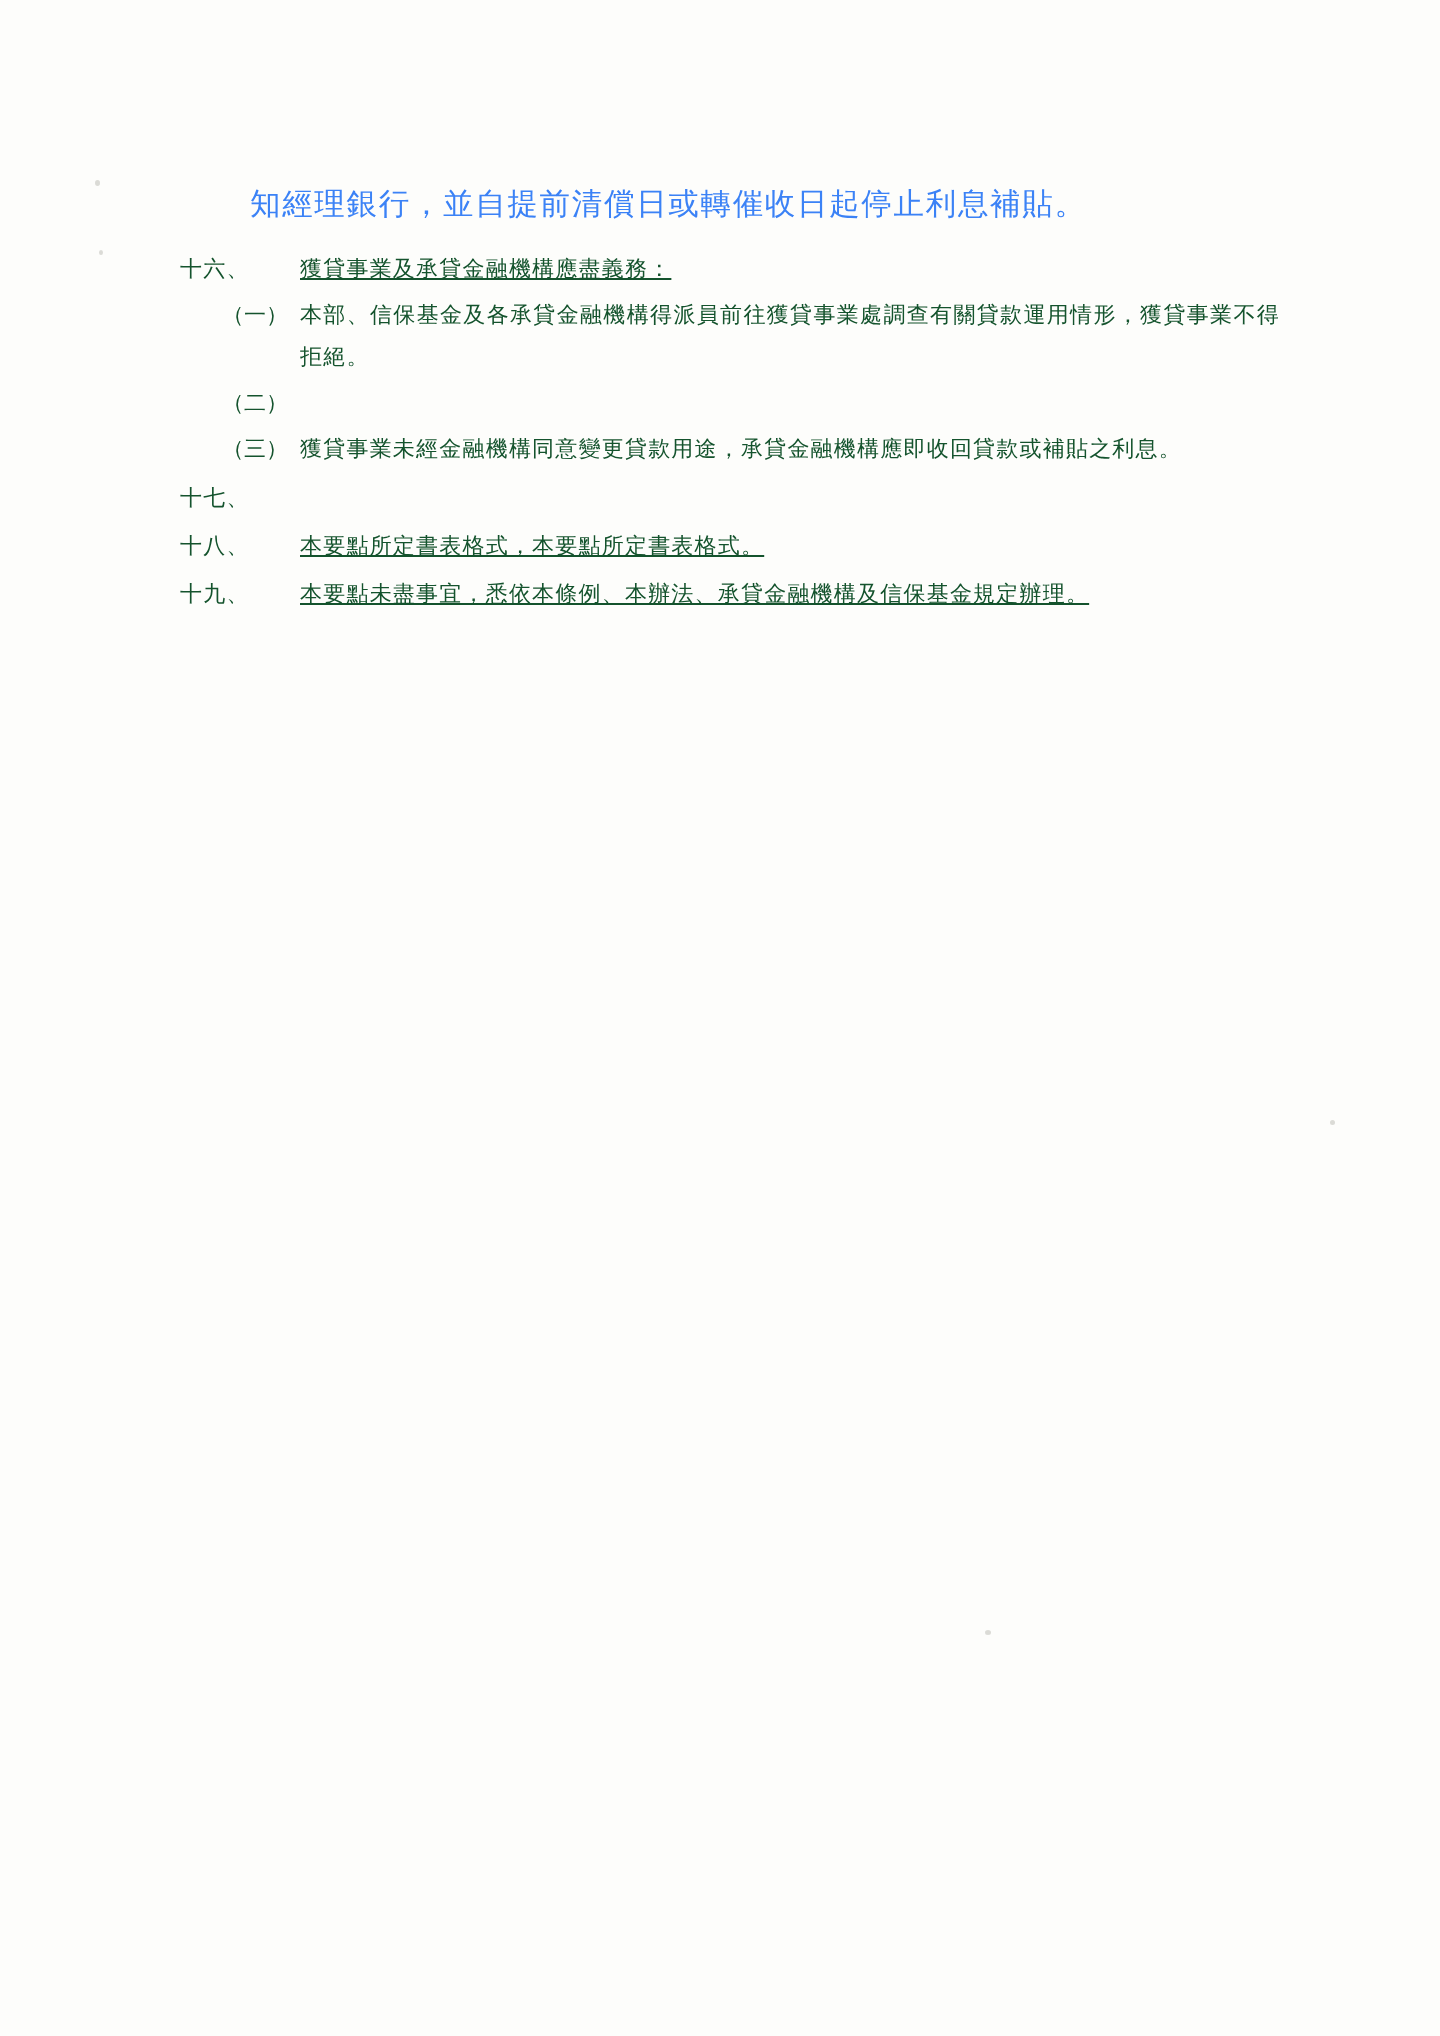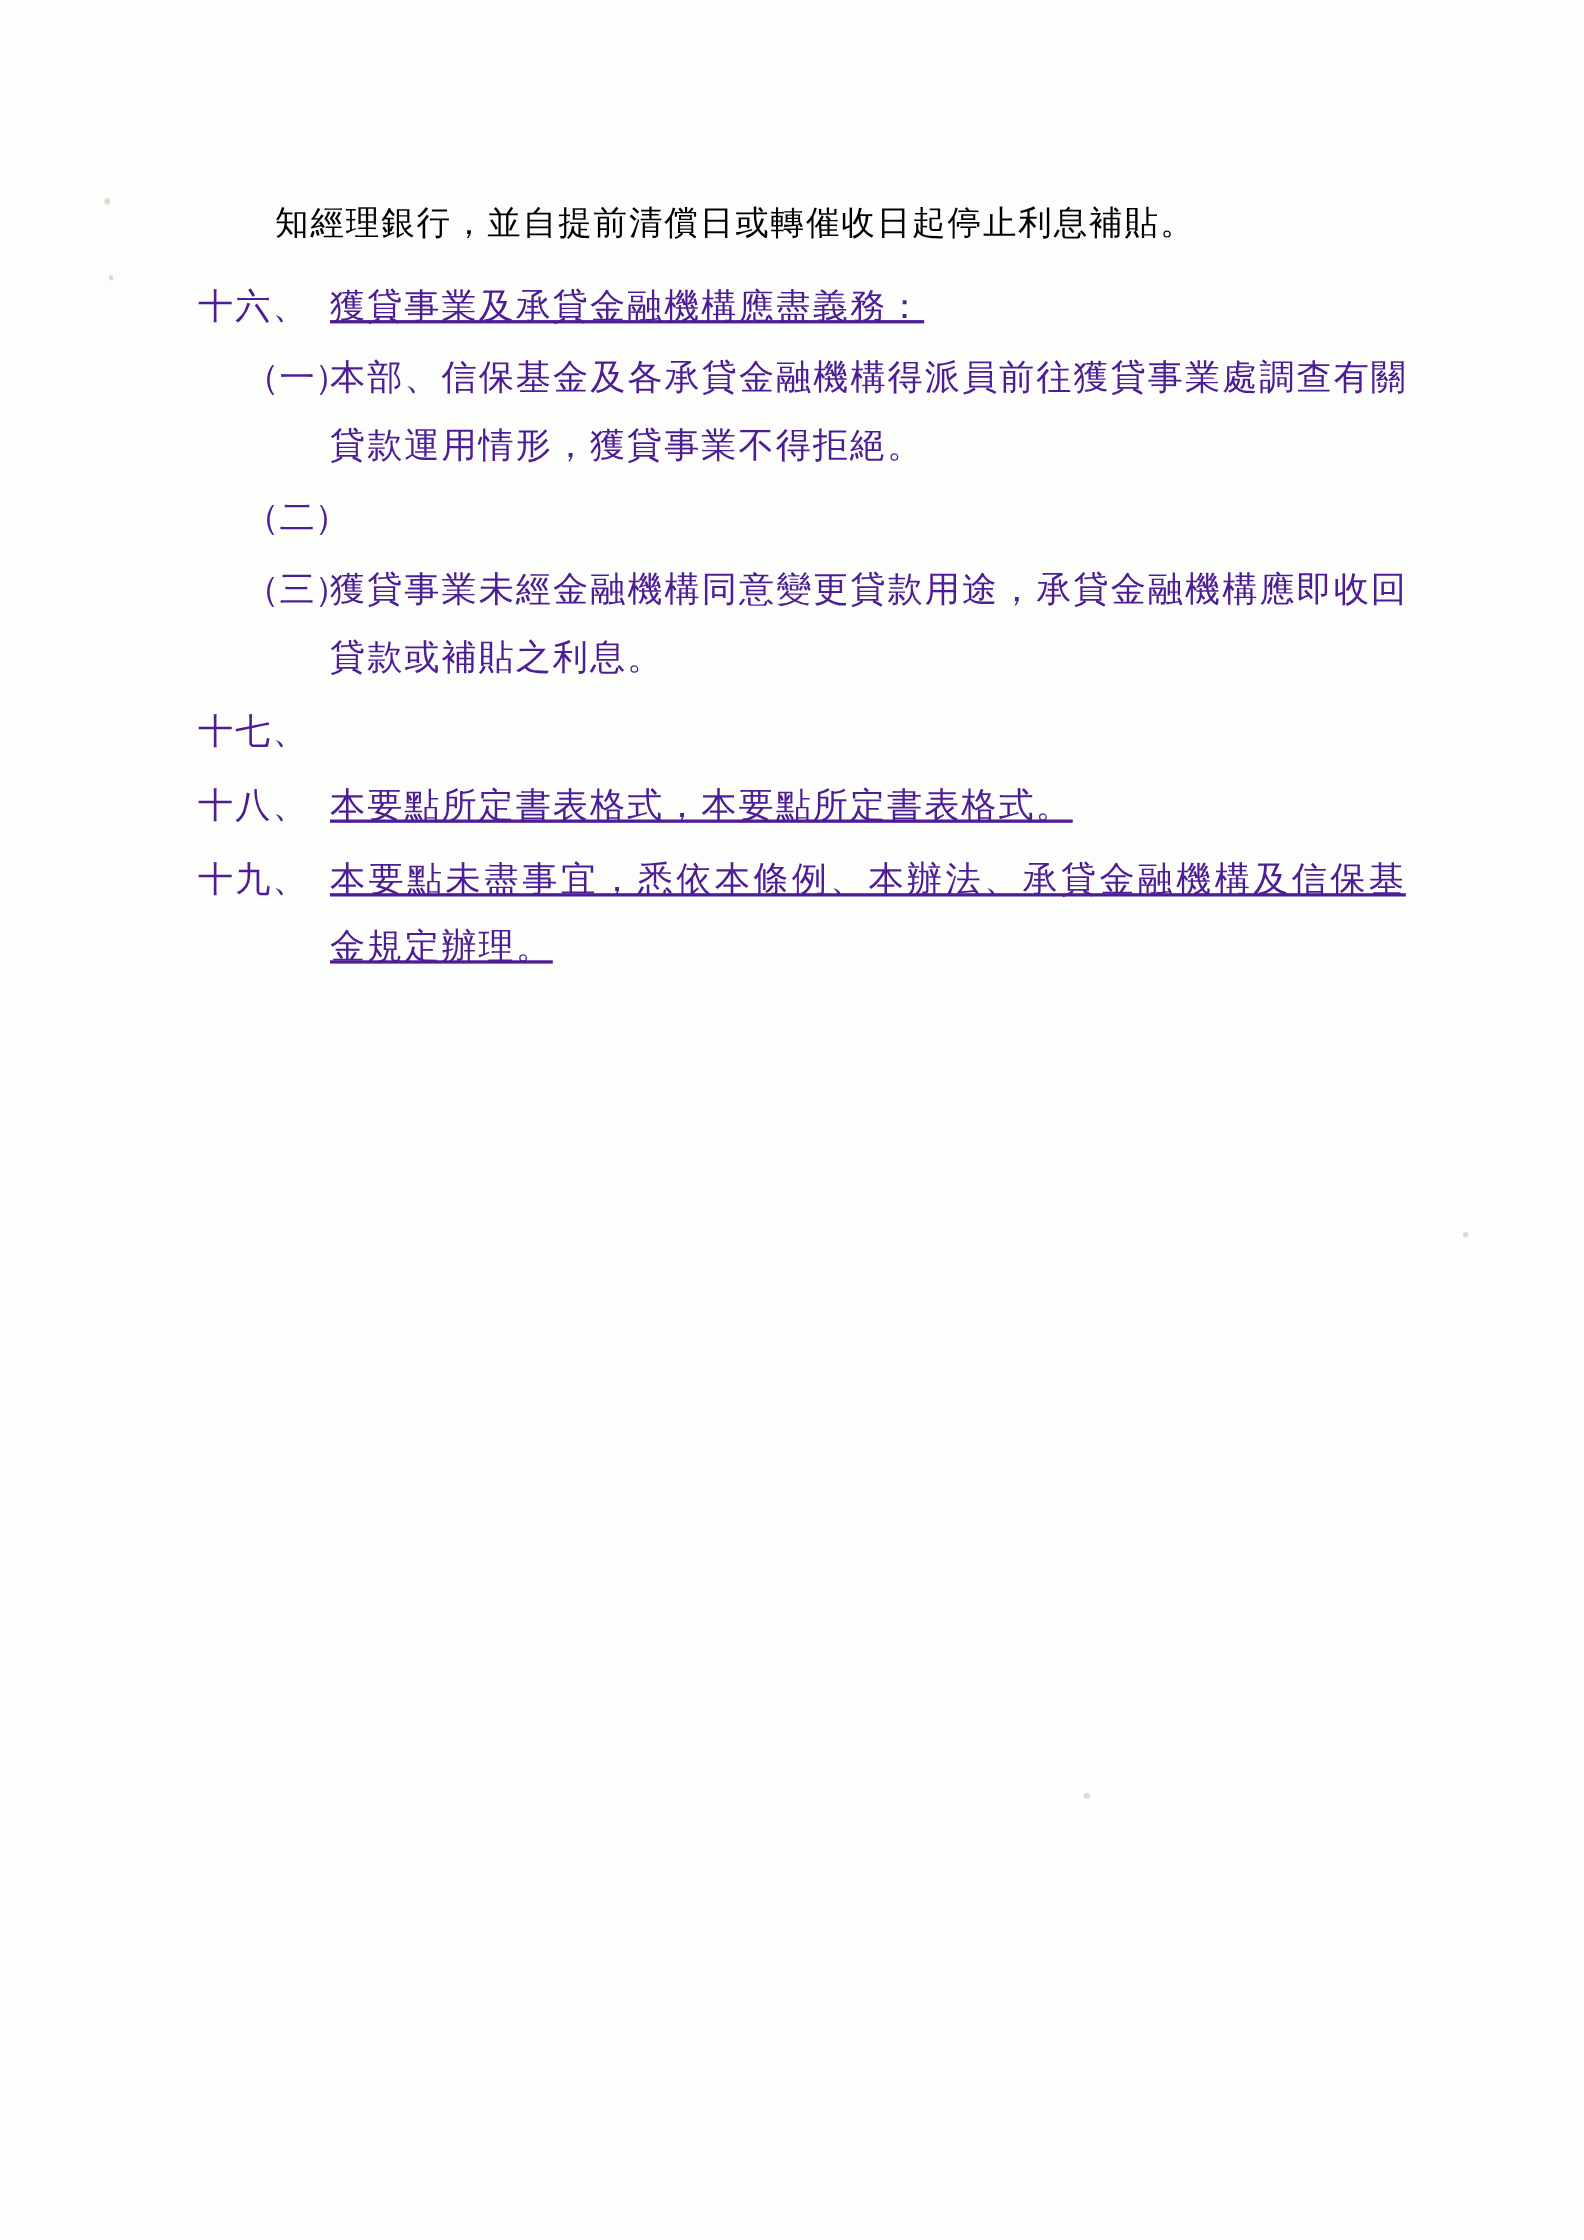--- a/index.html
+++ b/index.html
@@ -26,24 +26,24 @@
   .doc-body {
     position: absolute;
     left: 180px;
     top: 175px;
     width: 1100px;
   }
 
   .para {
     display: flex;
     align-items: flex-start;
-    font-size: 32px;
+    font-size: 22px;
     line-height: 1.92;
     letter-spacing: 0.055em;
-    color: #4c1d95;
+    color: #14532d;
     margin-bottom: 2px;
   }
 
   .para .marker {
     flex: 0 0 auto;
     white-space: nowrap;
   }
 
   .para .text {
     flex: 1 1 auto;
@@ -51,21 +51,21 @@
     text-justify: inter-character;
   }
 
   
   .cont-line {
     font-size: 30.5px;
     line-height: 1.92;
     letter-spacing: 0.055em;
     padding-left: 70px;
     margin-bottom: 14px;
-    color: #000000;
+    color: #3b82f6;
   }
 
   
   .lvl1 {
     margin-top: 6px;
   }
   .lvl1 .marker {
     width: 120px;
   }
   .lvl1 .text {

